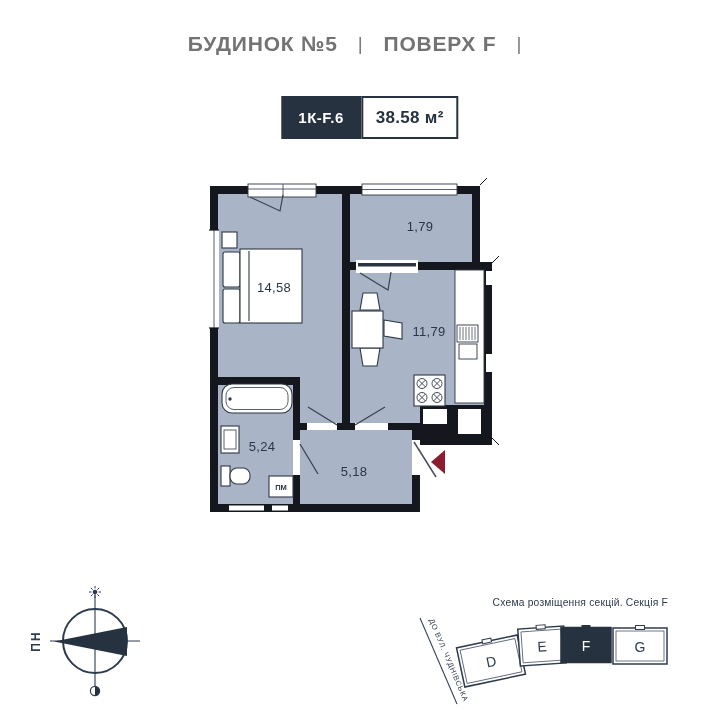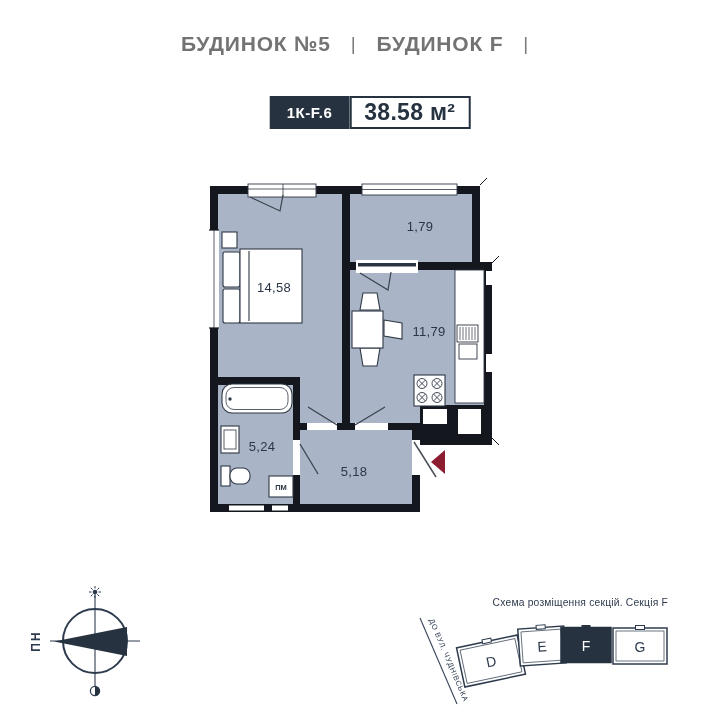--- a/index.html
+++ b/index.html
@@ -3,46 +3,46 @@
 <meta charset="utf-8">
 <style>
   html,body{margin:0;padding:0;background:#fff;}
   .canvas{position:relative;width:710px;height:710px;background:#ffffff;overflow:hidden;
           font-family:"Liberation Sans",sans-serif;color:#2d3a4d;}
   
   .header{position:absolute;top:32px;left:0;width:100%;display:flex;justify-content:center;
           align-items:center;gap:20px;font-size:21px;font-weight:700;letter-spacing:.8px;color:#737373;}
   .header .sep{font-weight:400;font-size:19px;opacity:.95;}
   
-  .badge{position:absolute;top:96px;left:50%;transform:translateX(-50%);display:flex;height:33px;padding-left:30px;}
+  .badge{position:absolute;top:96px;left:50%;transform:translateX(-50%);display:flex;height:43px;padding-left:30px;}
   .badge-left{background:#26323f;color:#fff;display:flex;align-items:center;justify-content:center;
               padding:0 17px;font-size:15px;font-weight:600;letter-spacing:.5px;}
   .badge-right{background:#fff;border:2px solid #26323f;box-sizing:border-box;color:#26323f;display:flex;
-               align-items:center;justify-content:center;padding:0 13px;font-size:23px;font-weight:700;letter-spacing:.3px;}
+               align-items:center;justify-content:center;padding:0 13px;font-size:17px;font-weight:700;letter-spacing:.3px;}
   .plan-svg{position:absolute;left:192px;top:168px;}
   .compass-svg{position:absolute;left:28px;top:583px;}
   .scheme-svg{position:absolute;left:393px;top:590px;}
   svg text{font-family:"Liberation Sans",sans-serif;}
   .room-label{font-size:13px;font-weight:500;fill:#2b3748;letter-spacing:.3px;}
   .scheme-caption{font-size:10.3px;fill:#2e3b4e;letter-spacing:.2px;}
   .street-label{font-size:7.4px;fill:#39455a;letter-spacing:.7px;}
   .section-letter{font-size:14px;font-weight:500;fill:#2e3b4e;}
   .section-letter.active{fill:#ffffff;}
   .pn-label{font-size:12px;font-weight:700;fill:#2e3b4e;letter-spacing:2px;}
   .pm-label{font-size:7.5px;fill:#2f3845;font-weight:600;}
 </style>
 </head>
 <body>
 
 <div class="canvas">
 
   <div class="header">
     <span>БУДИНОК №5</span>
     <span class="sep">|</span>
-    <span>БУДИНОК F</span>
+    <span>ПОВЕРХ F</span>
     <span class="sep">|</span>
   </div>
 
   <div class="badge">
     <div class="badge-left">1К-F.6</div>
     <div class="badge-right">38.58 м²</div>
   </div>
 
   <svg class="plan-svg" width="330" height="360" viewBox="0 0 330 360">
 

